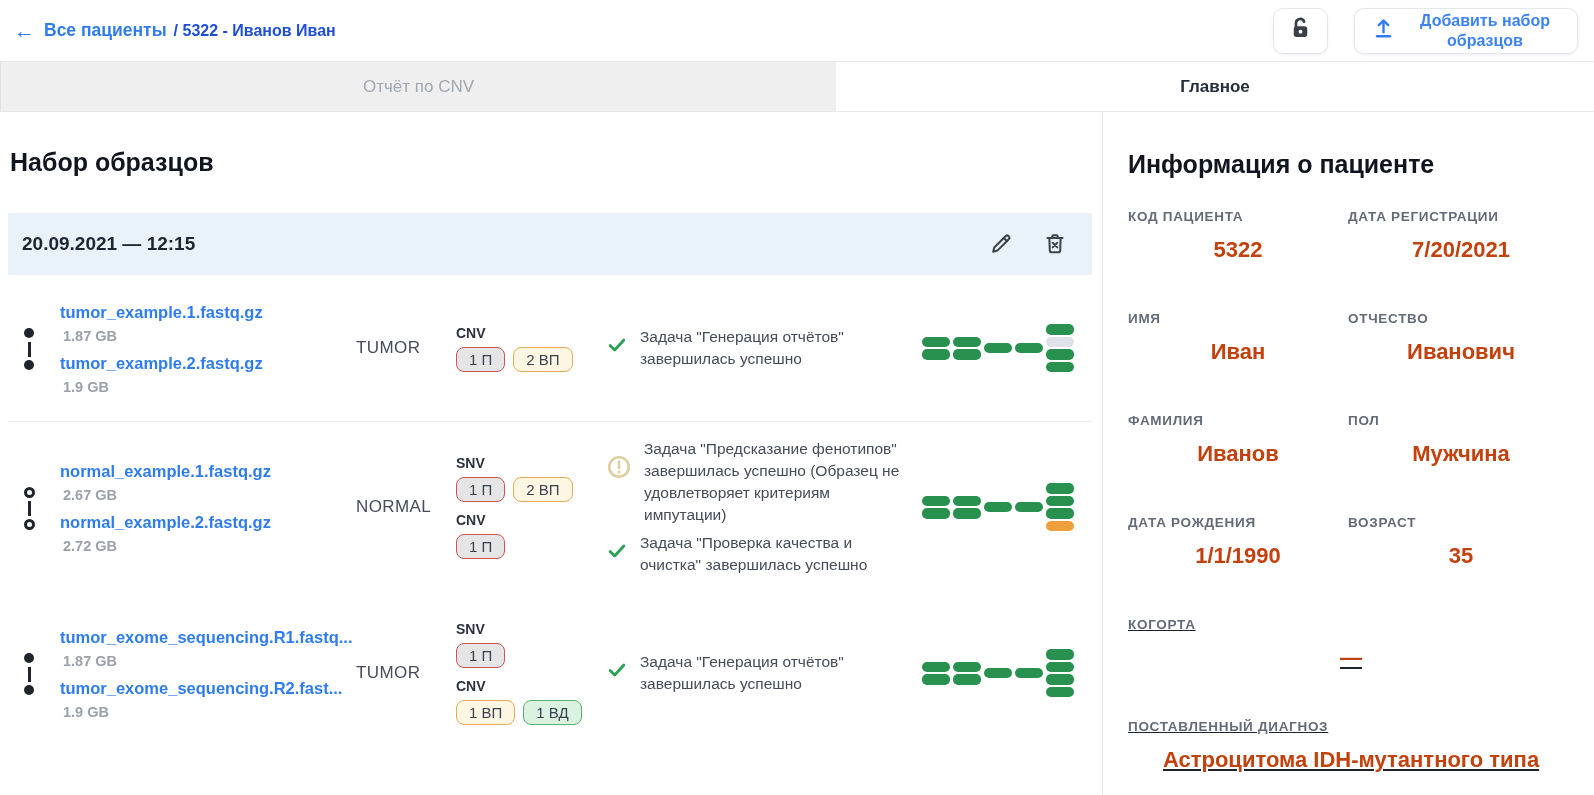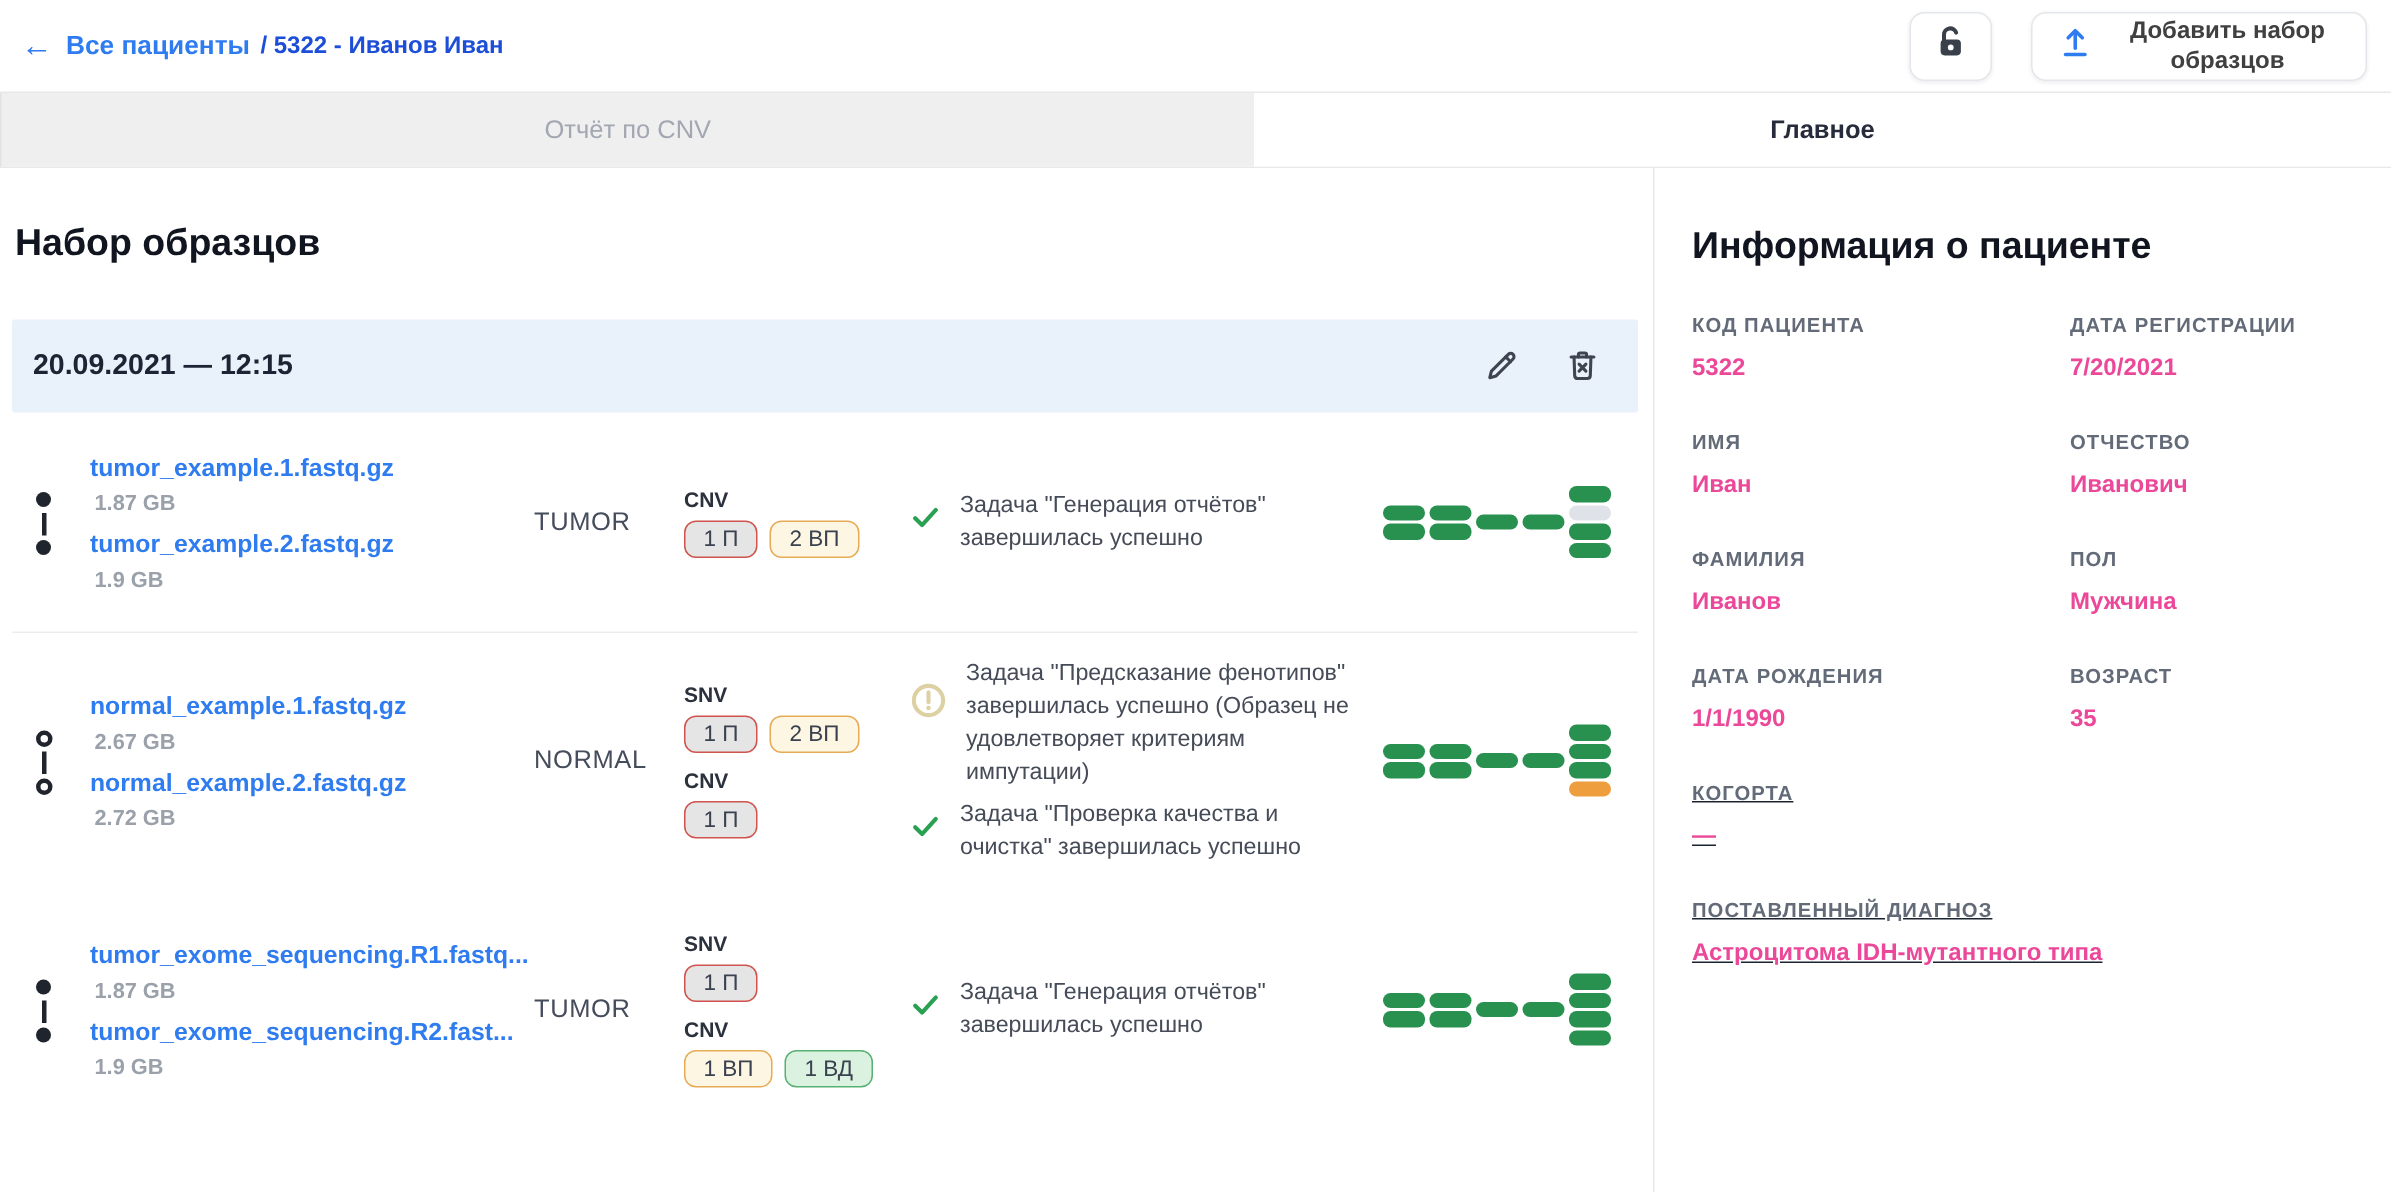--- a/index.html
+++ b/index.html
@@ -9,21 +9,21 @@
   
   .topbar { height:61px; display:flex; align-items:center; padding:0 16px 0 14px; background:#fff; }
   .back-arrow { color:#2e7cf0; font-size:21px; font-weight:700; margin-right:9px; cursor:pointer; }
   .back-link { color:#2e7cf0; font-size:17.5px; font-weight:700; cursor:pointer; }
   .crumb-current { color:#1d4ed8; font-size:16px; font-weight:700; margin-left:7px; }
   .topbar-spacer { flex:1; }
   .icon-btn { width:55px; height:46px; background:#fff; border:1px solid #e3e6ea; border-radius:10px;
     display:flex; align-items:center; justify-content:center; box-shadow:0 1px 3px rgba(20,30,60,.08); cursor:pointer; }
   .add-btn { margin-left:26px; height:46px; min-width:212px; background:#fff; border:1px solid #e3e6ea; border-radius:10px;
     display:flex; align-items:center; gap:13px; padding:0 16px; box-shadow:0 1px 3px rgba(20,30,60,.08); cursor:pointer; }
-  .add-btn-label { color:#404040; font-size:16px; font-weight:700; line-height:1.22; text-align:center; width:152px; }
+  .add-btn-label { color:#3b82f6; font-size:16px; font-weight:700; line-height:1.22; text-align:center; width:152px; }
 
   
   .tabbar { height:51px; display:flex; border-top:1px solid #e7e8ea; border-bottom:1px solid #e7e8ea; }
   .tab { display:flex; align-items:center; justify-content:center; font-size:17px; cursor:pointer; }
   .tab-active { width:758px; background:#fff; color:#262c3b; font-weight:700; }
   .tab-inactive { flex:1; background:#efeff0; color:#a2a7b1; font-weight:500; border-left:1px solid #e2e2e4; }
 
   
   .main { display:flex; height:683px; }
   .content { width:1103px; border-right:1px solid #e7e8ea; padding:0 10px 0 8px; overflow:hidden; }
@@ -66,23 +66,23 @@
   .status-icon { flex:0 0 auto; margin-top:8px; }
   .status-icon.warn { margin-top:16px; }
   .status-text { font-size:15.5px; color:#454c58; line-height:1.42; max-width:262px; }
 
   .pipeline { margin-left:auto; display:flex; align-items:center; gap:3px; }
   .pipe-col { display:flex; flex-direction:column; gap:2px; }
   .pipe-block { width:28px; height:10.5px; border-radius:5px; }
 
   
   .patient-title { font-size:25px; font-weight:700; color:#10151f; margin:38px 0 30px; }
-  .patient-grid { display:grid; grid-template-columns:220px 1fr; row-gap:48px;gap:32px; }
+  .patient-grid { display:grid; grid-template-columns:220px 1fr; row-gap:48px; }
   .field-label { font-size:13.5px; font-weight:600; color:#636b79; letter-spacing:.7px; }
-  .field-value { font-size:16px; font-weight:700; color:#ec4899; margin-top:13px; }
+  .field-value { font-size:22px; font-weight:700; color:#c2410c; margin-top:13px;text-align:center; }
   .span-2 { grid-column:1 / span 2;text-decoration:underline; }
 </style>
 </head>
 <body>
 
 <div class="topbar">
   <span class="back-arrow">←</span>
   <span class="back-link">Все пациенты</span>
   <span class="crumb-current">/ 5322 - Иванов Иван</span>
   <div class="topbar-spacer"></div>

